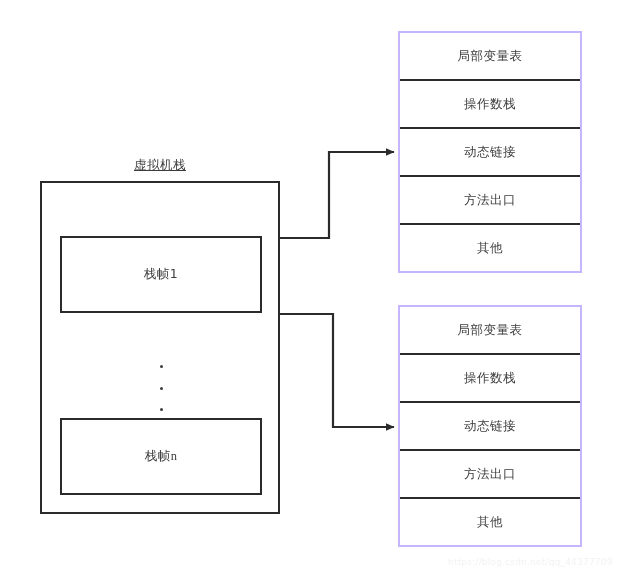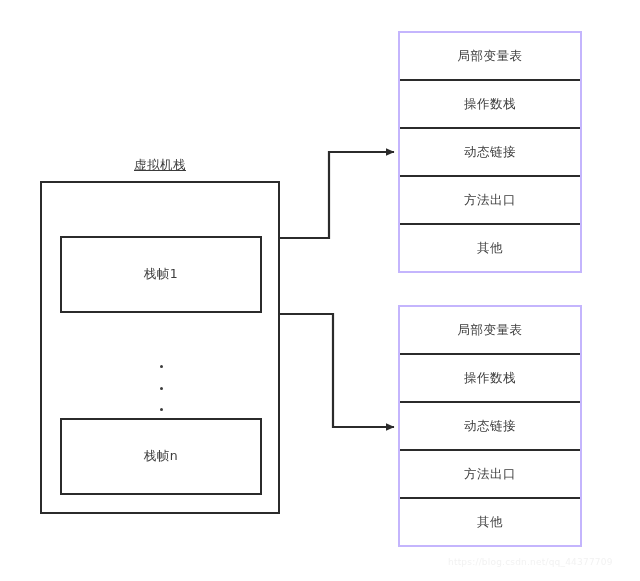--- a/index.html
+++ b/index.html
@@ -65,21 +65,21 @@
     background: #ffffff;
     display: flex;
     align-items: center;
     justify-content: center;
     font-size: 12.5px;
     color: #3c3c3c;
     letter-spacing: 0.5px;
   }
   .frame-1 { top: 196px;  height: 77px; margin-top: 40px; }
   .frame-2 { top: 277px;  height: 78px; }
-  .frame-n { top: 418px;  height: 77px; }
+  .frame-n { top: 418px;  height: 77px; font-family: Liberation Serif, serif; }
 
   .ellipsis-dots {
     position: absolute;
     left: 60px;
     top: 363px;
     width: 202px;
     height: 50px;
     display: flex;
     flex-direction: column;
     align-items: center;

